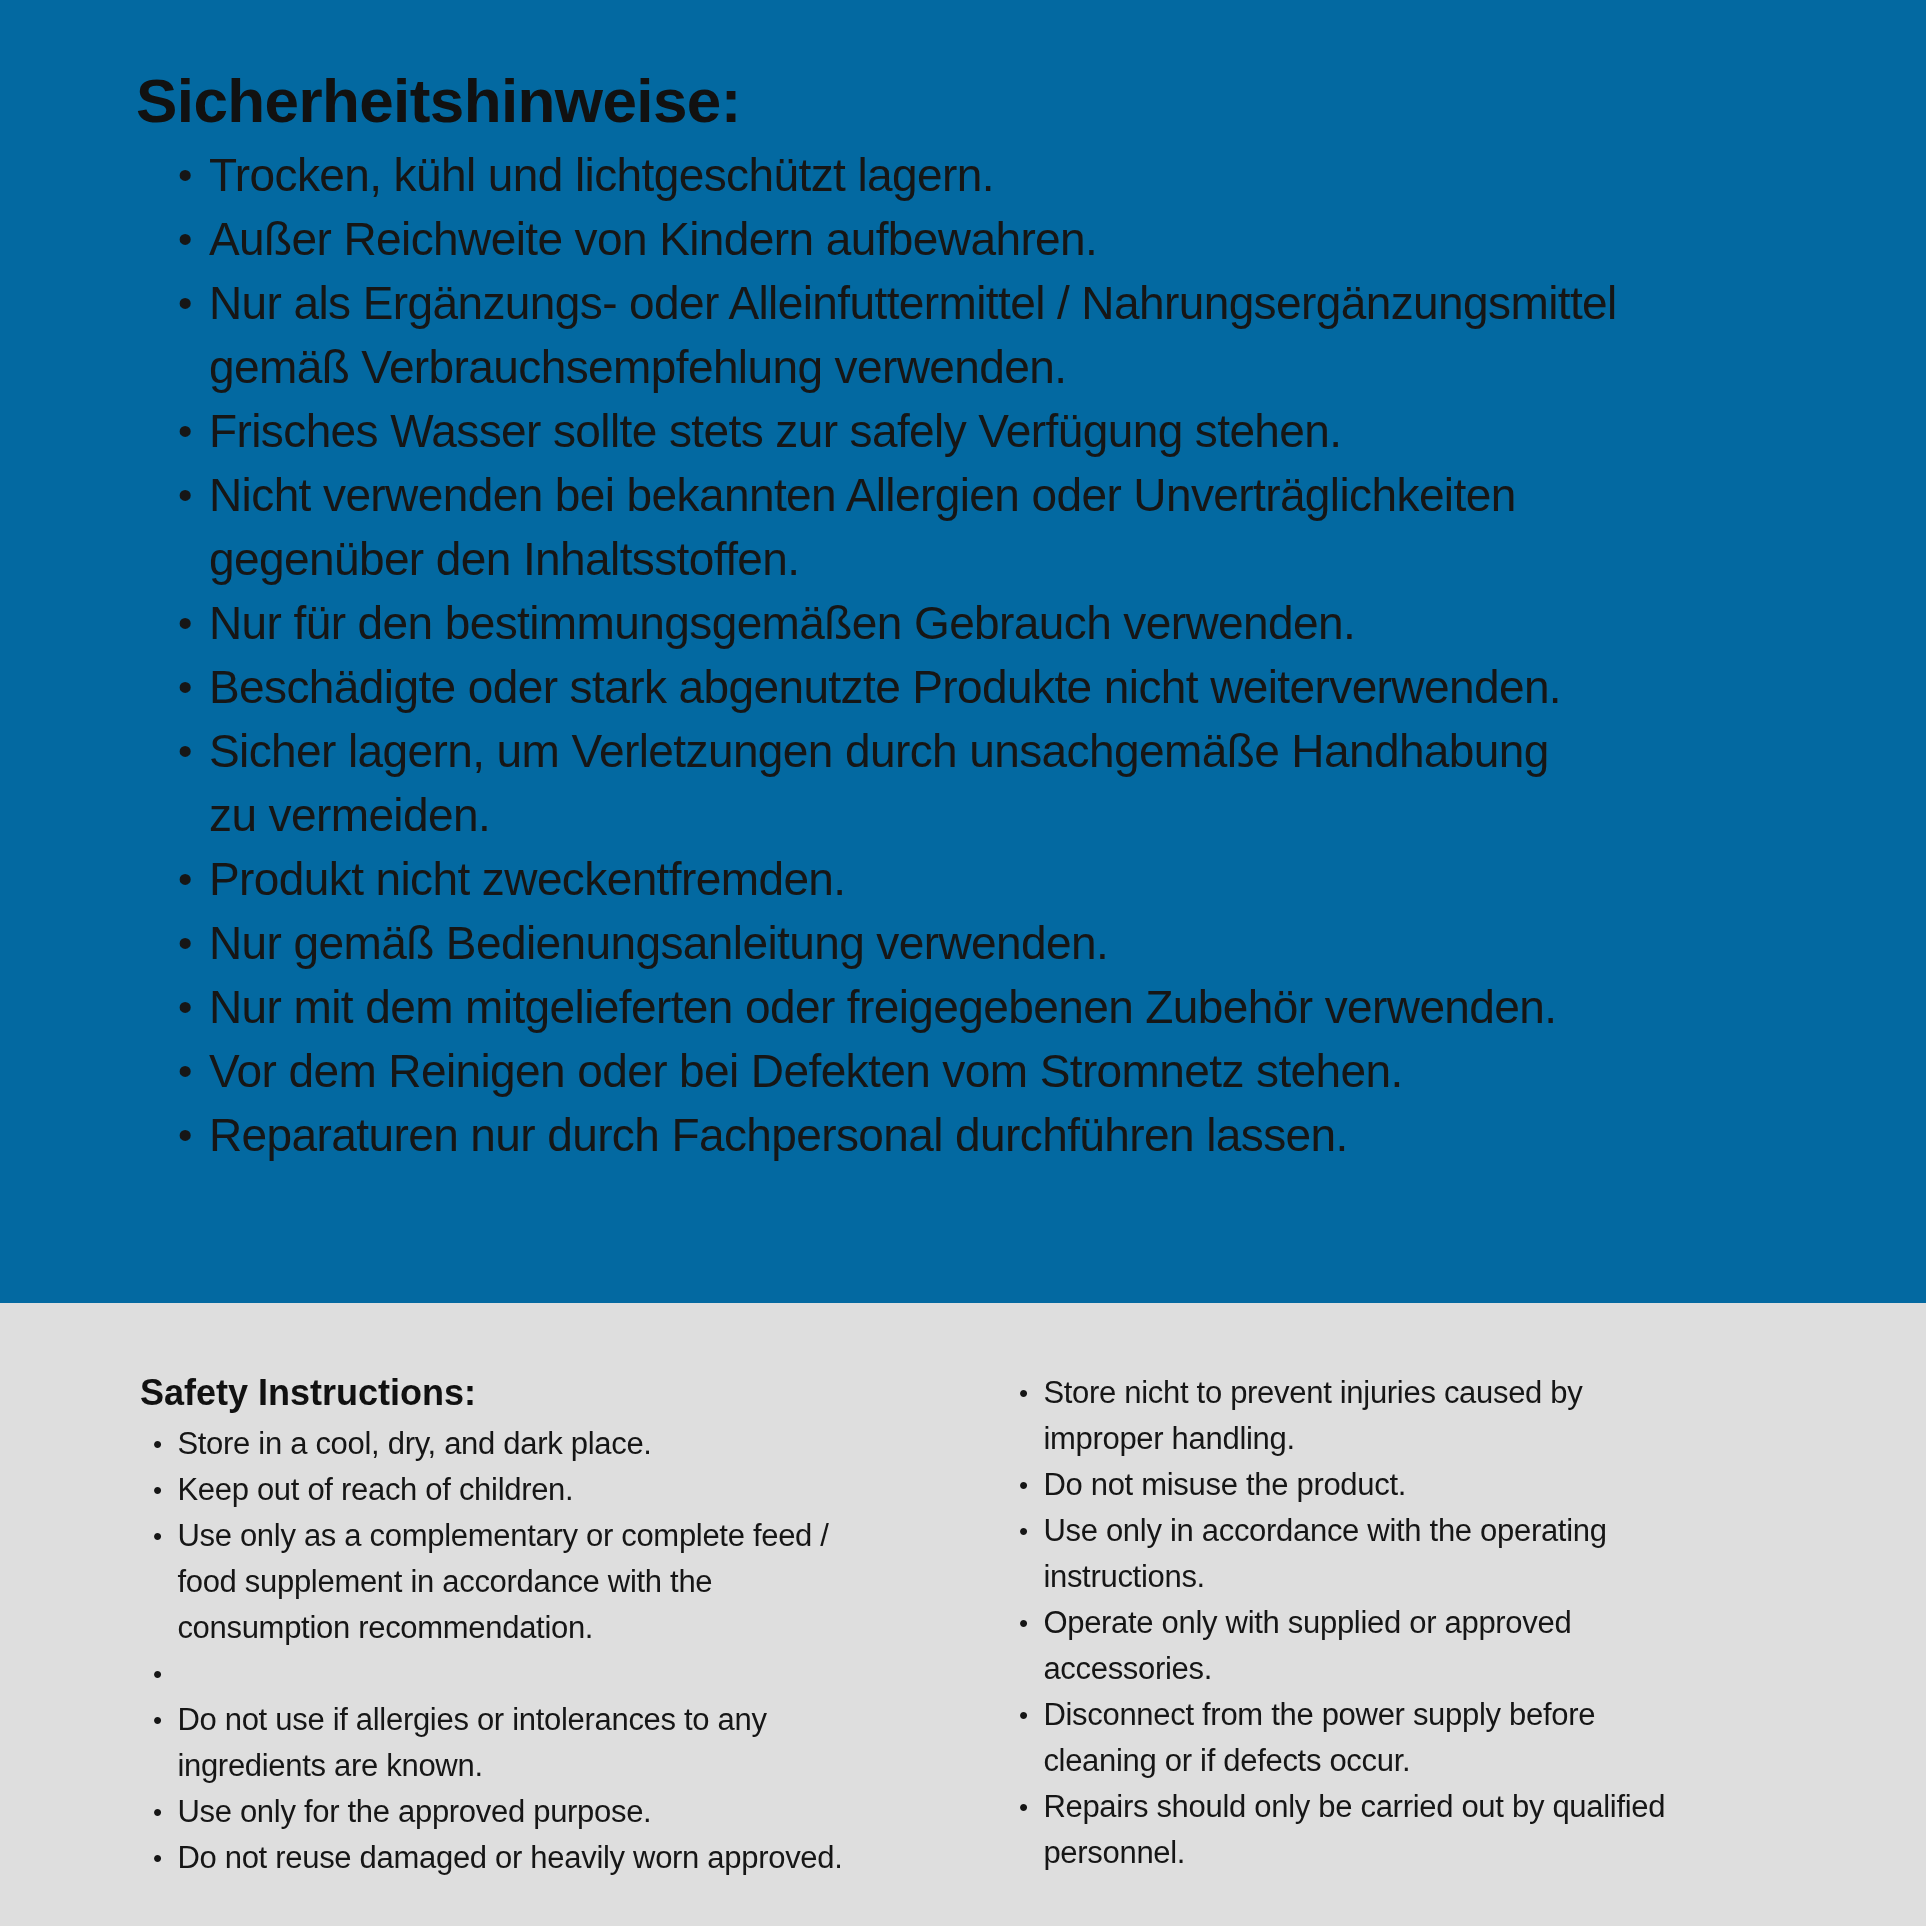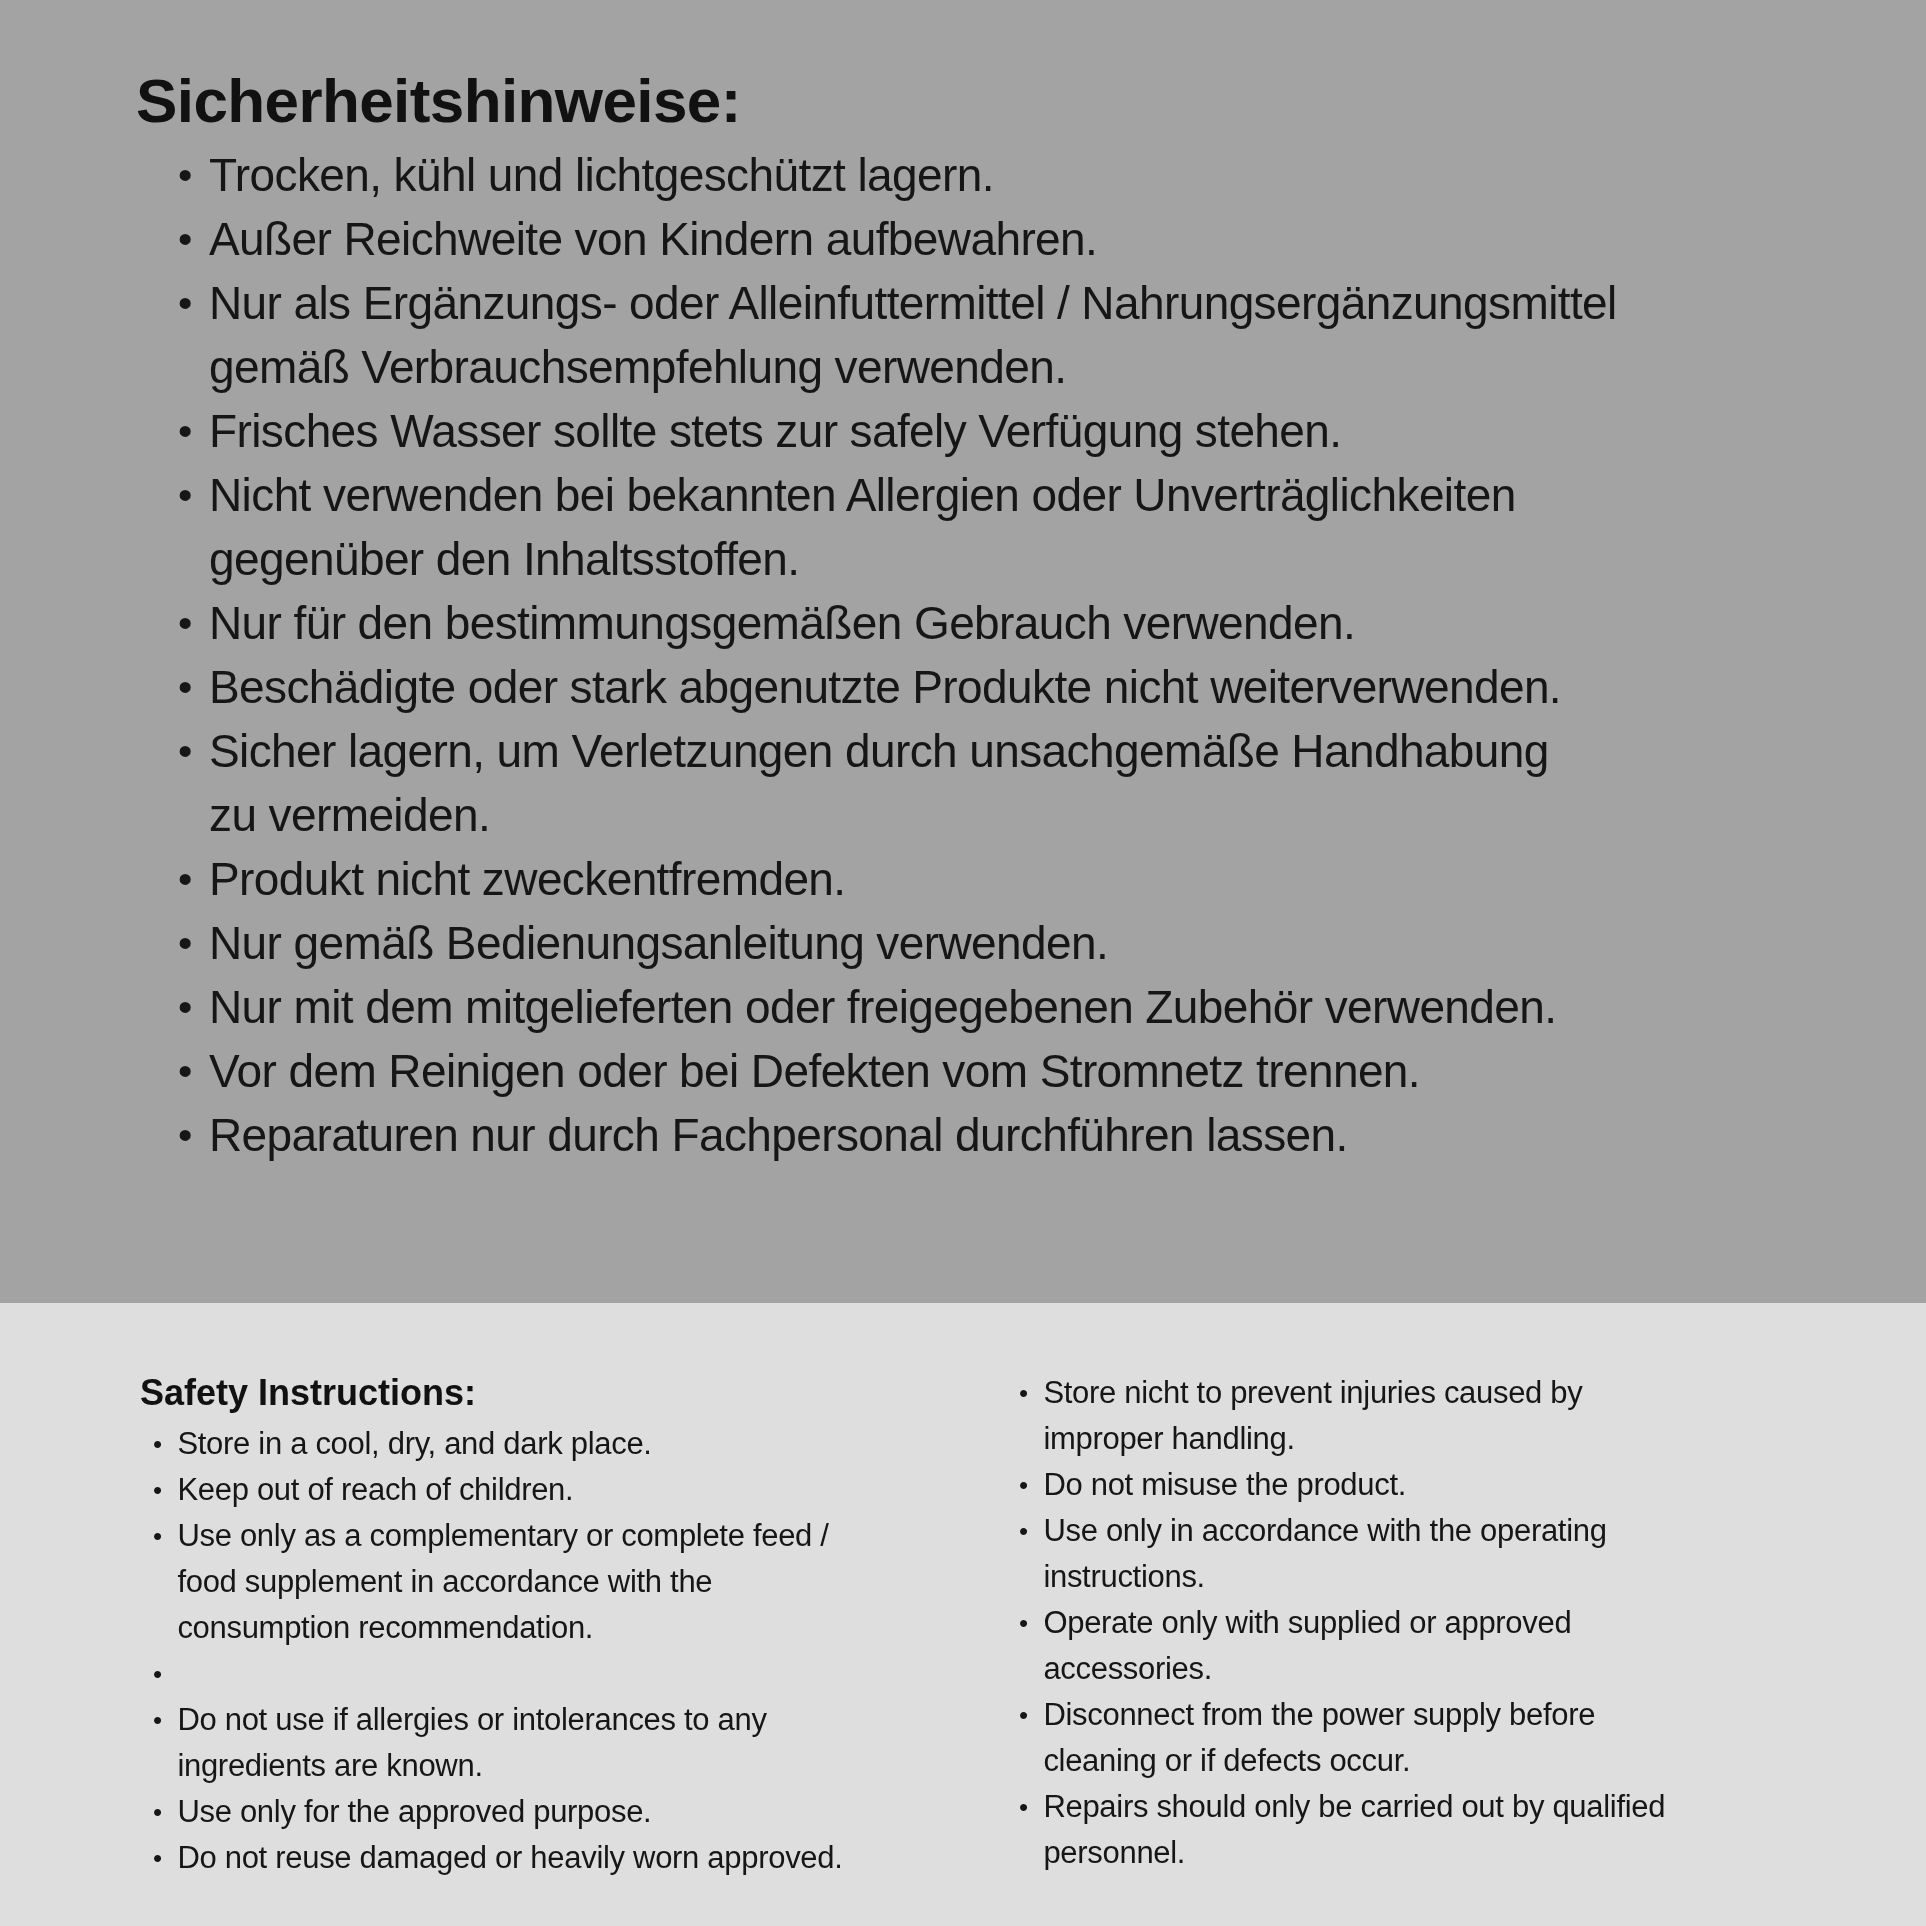--- a/index.html
+++ b/index.html
@@ -12,21 +12,21 @@
     color: #161616;
     overflow: hidden;
   }
   .sheet { position: relative; width: 1926px; height: 1926px; }
 
   
   .de-section {
     position: absolute;
     top: 0; left: 0; right: 0;
     height: 1303px;
-    background: #a3a3a3;
+    background: #0369a1;
   }
   .de-heading {
     position: absolute;
     top: 67px;
     left: 136px;
     margin: 0;
     font-size: 62px;
     line-height: 1.1;
     font-weight: 700;
     letter-spacing: -0.6px;
@@ -144,21 +144,21 @@
         <li>
           <span class="bullet">•</span>
           <span class="txt">Nur gemäß Bedienungsanleitung verwenden.</span>
         </li>
         <li>
           <span class="bullet">•</span>
           <span class="txt">Nur mit dem mitgelieferten oder freigegebenen Zubehör verwenden.</span>
         </li>
         <li>
           <span class="bullet">•</span>
-          <span class="txt">Vor dem Reinigen oder bei Defekten vom Stromnetz trennen.</span>
+          <span class="txt">Vor dem Reinigen oder bei Defekten vom Stromnetz stehen.</span>
         </li>
         <li>
           <span class="bullet">•</span>
           <span class="txt">Reparaturen nur durch Fachpersonal durchführen lassen.</span>
         </li>
       </ul>
   </section>
 
   <section class="en-section">
     <h2 class="en-heading">Safety Instructions:</h2>

